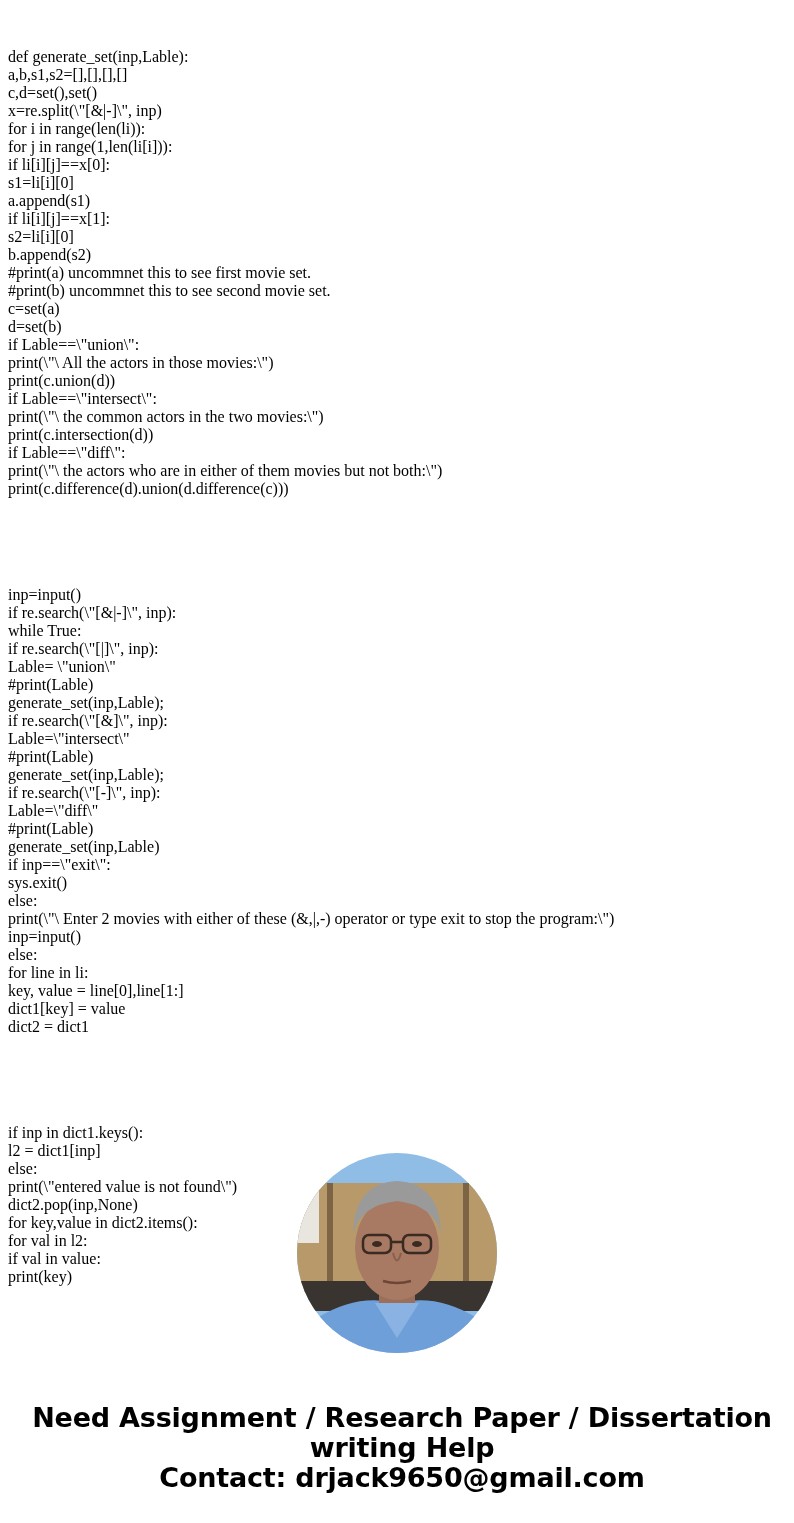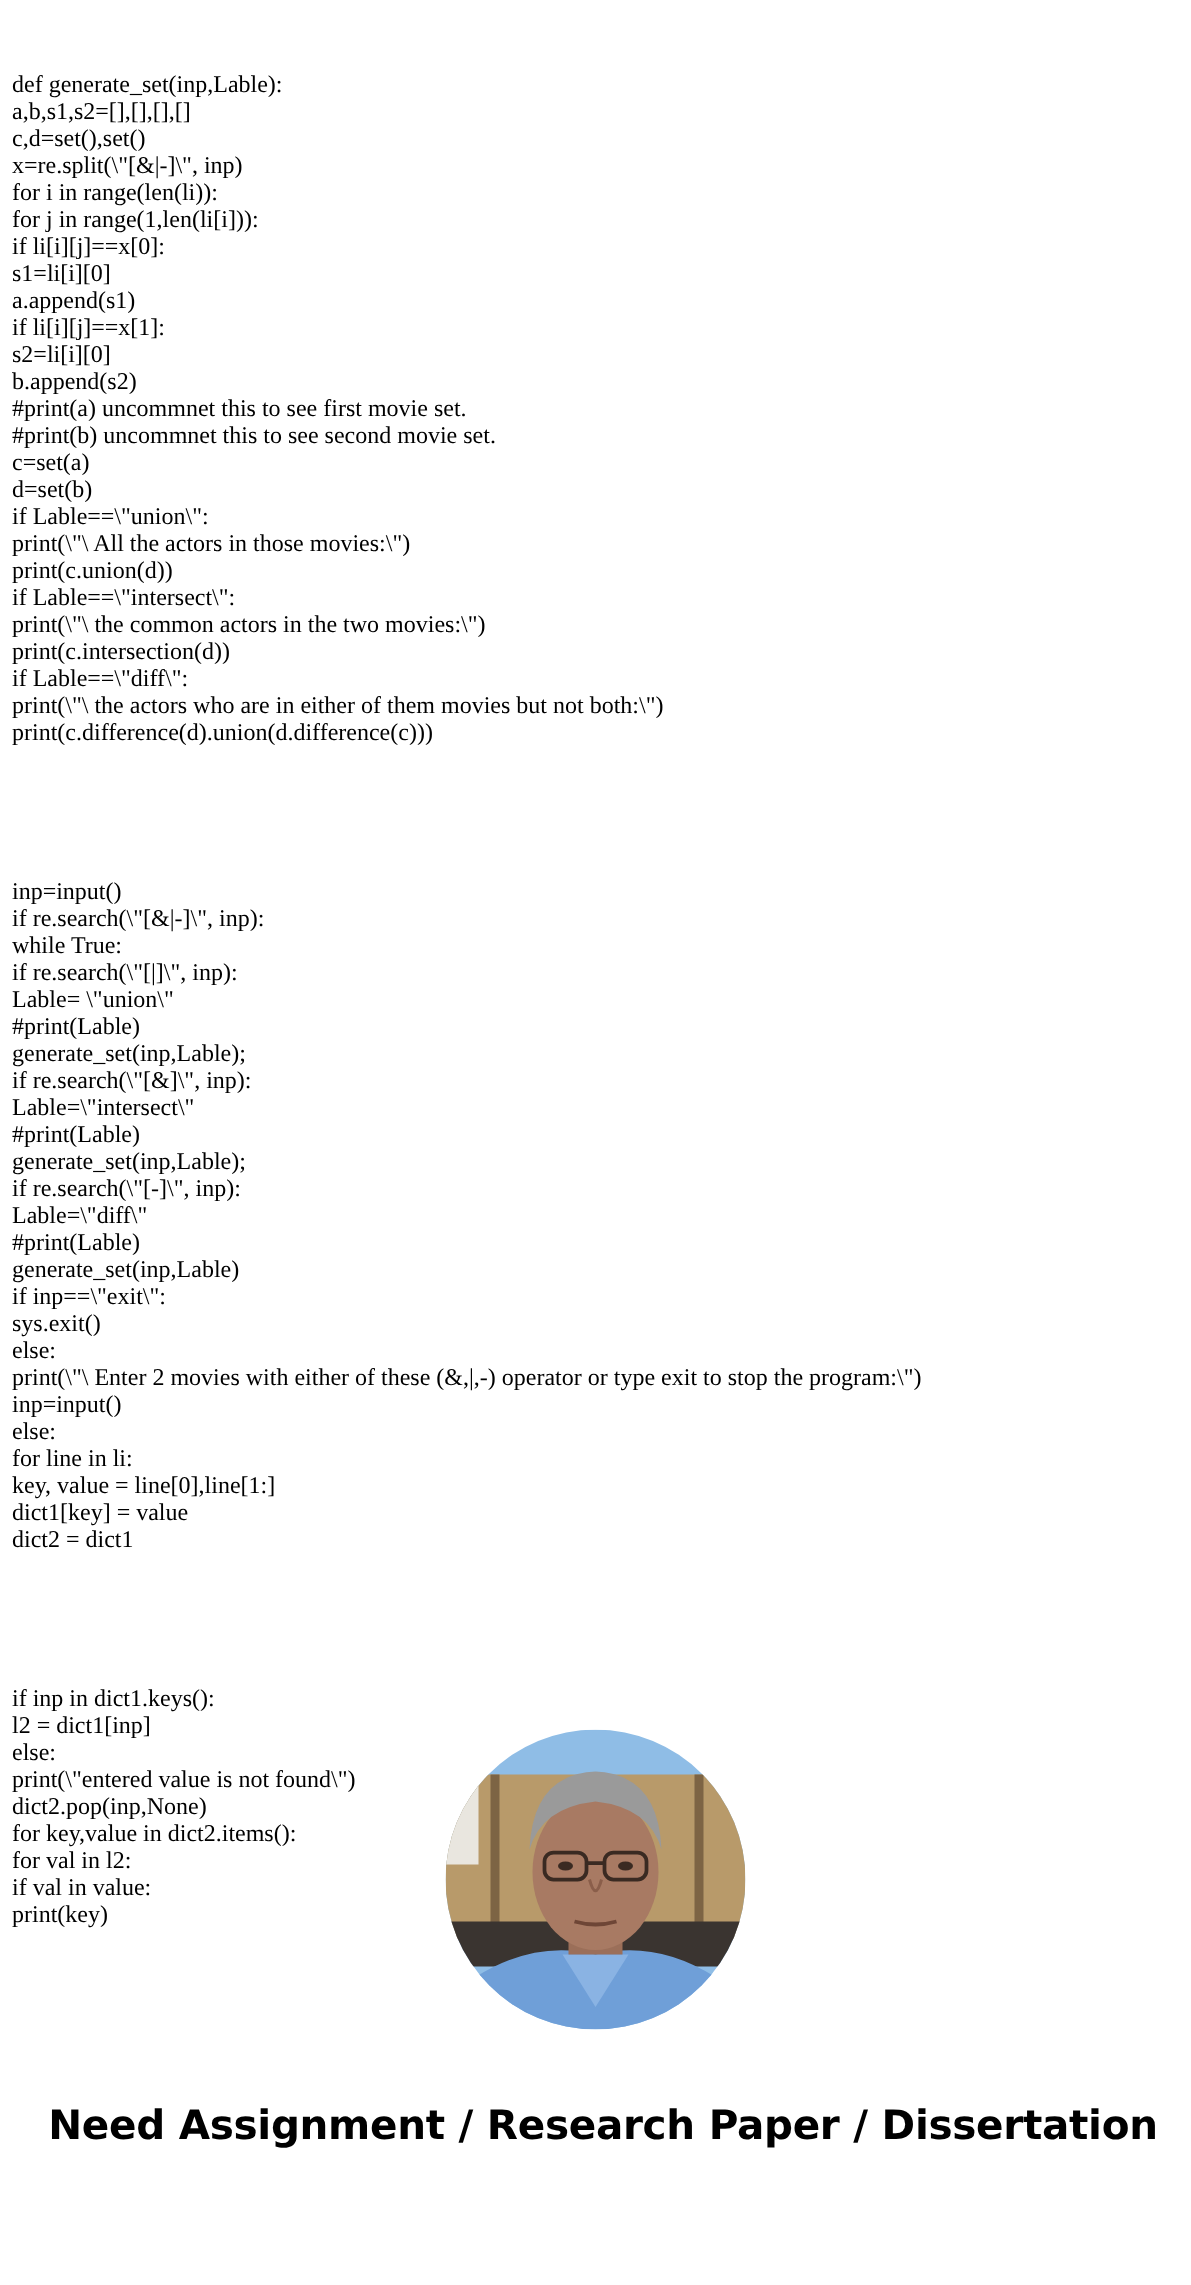--- a/index.html
+++ b/index.html
@@ -76,13 +76,15 @@
     <line x1="94" y1="89" x2="106" y2="89" stroke="#3a2a22" stroke-width="2.5"></line>
     <ellipse cx="80" cy="91" rx="5" ry="3" fill="#3a2a22"></ellipse>
     <ellipse cx="120" cy="91" rx="5" ry="3" fill="#3a2a22"></ellipse>
     <path d="M96 100 Q100 115 104 100" fill="none" stroke="#8a5e4a" stroke-width="2"></path>
     <path d="M86 128 Q100 132 114 128" fill="none" stroke="#6e4636" stroke-width="2.5"></path>
   </svg>
 </div>
 
 <div class="banner">
   <div>Need Assignment / Research Paper / Dissertation</div>
+  <div>writing Help</div>
+  <div>Contact: drjack9650@gmail.com</div>
 </div>
 
 </body></html>

